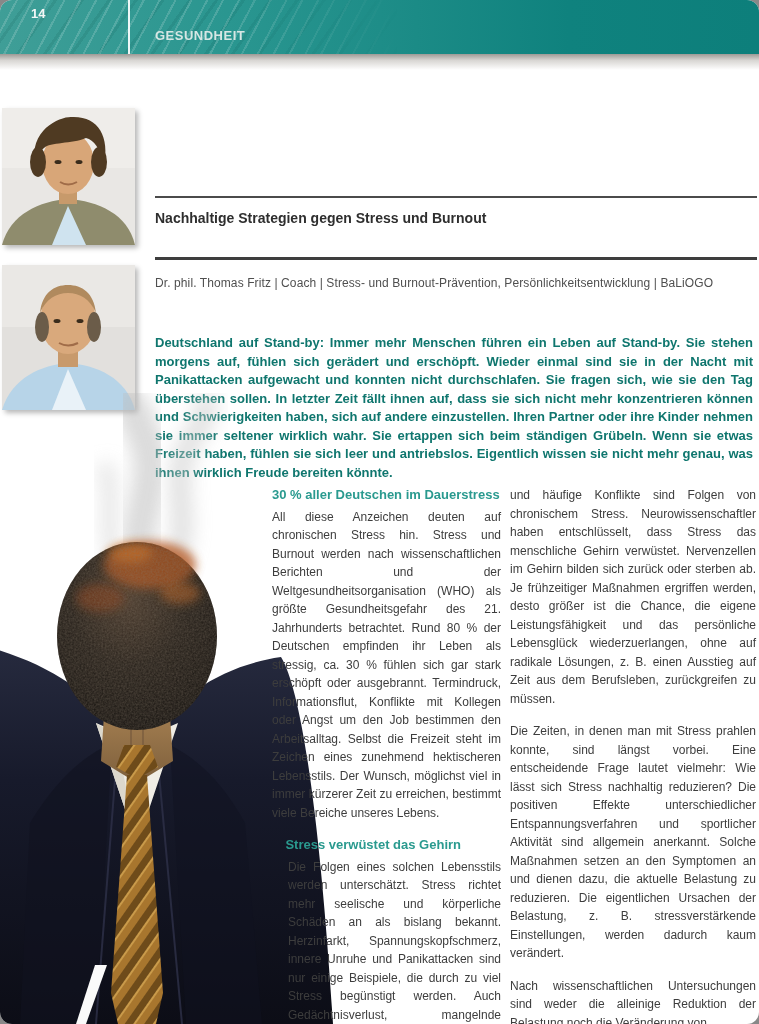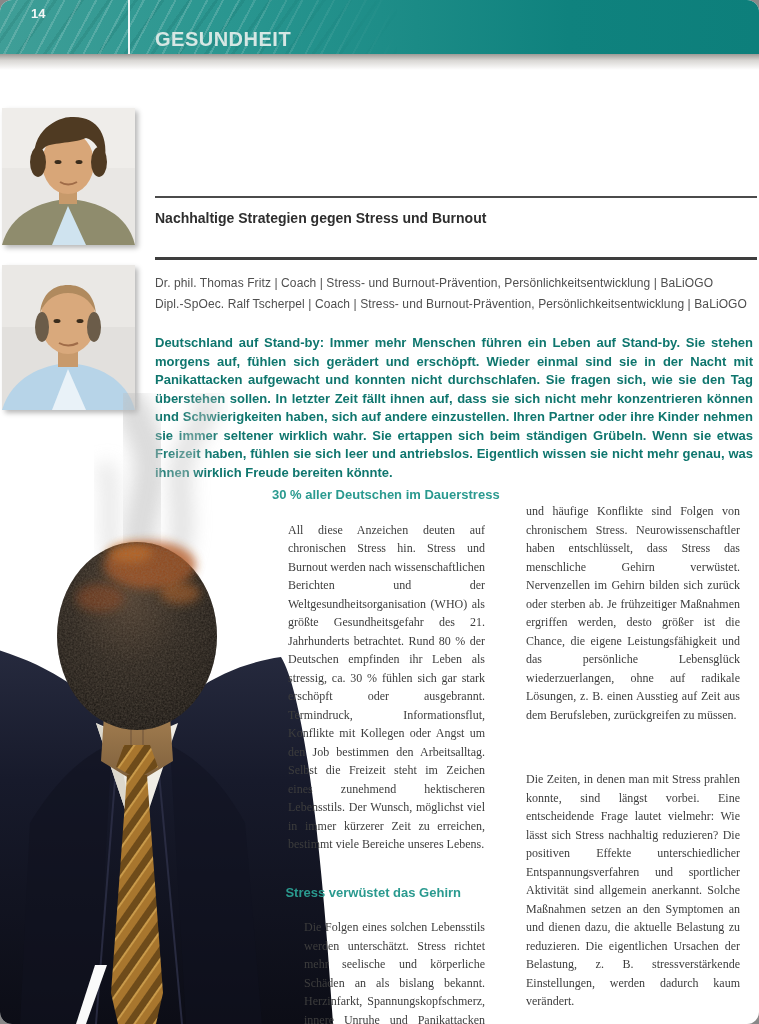--- a/index.html
+++ b/index.html
@@ -12,21 +12,21 @@
   .band{position:absolute;left:0;top:0;width:759px;height:54px;
     background:linear-gradient(90deg,#3f9e97 0%,#2a9690 30%,#0f827e 75%,#0d7f7b 100%);}
   .band-pattern{position:absolute;left:0;top:0;width:400px;height:54px;
     background:
       repeating-linear-gradient(118deg,rgba(255,255,255,0.16) 0 2px,rgba(255,255,255,0) 2px 14px),
       repeating-linear-gradient(125deg,rgba(0,60,55,0.10) 0 3px,rgba(0,0,0,0) 3px 22px);
     -webkit-mask-image:linear-gradient(90deg,#000 55%,transparent 100%);
             mask-image:linear-gradient(90deg,#000 55%,transparent 100%);}
   .page-num{position:absolute;left:31px;top:6px;font-size:13px;font-weight:bold;color:#f2f7f6;}
   .band-divider{position:absolute;left:128px;top:0;width:2px;height:54px;background:rgba(255,255,255,0.92);}
-  .section-title{position:absolute;left:155px;top:28px;font-size:20px;font-weight:bold;
+  .section-title{position:absolute;left:155px;top:28px;font-size:13px;font-weight:bold;
     letter-spacing:0.5px;color:#d6e7e4;}
   .band-shadow{position:absolute;left:0;top:54px;width:759px;height:16px;
     background:linear-gradient(180deg,#9d9a96 0%,#d8d6d3 40%,#ffffff 100%);}
 
   
   .photo{position:absolute;left:2px;box-shadow:3px 3px 5px rgba(0,0,0,0.28);background:#e9e7e4;}
   .photo-1{top:108px;width:133px;height:137px;}
   .photo-2{top:265px;width:133px;height:145px;}
   .photo svg{display:block;}
 
@@ -45,21 +45,21 @@
     font-size:13px;font-weight:bold;line-height:18.5px;color:#0f766e;
     text-align:justify;hyphens:auto;}
 
   
   .figure{position:absolute;left:0;top:393px;width:335px;height:631px;z-index:1;}
 
   
   .col{position:absolute;top:486px;font-size:12px;line-height:18.5px;color:#3d3d3d;z-index:2;}
   .col-1{left:272px;width:229px;}
   .col-2{left:510px;width:246px;}
-  .col p{margin:16px;text-align:justify;hyphens:auto;font-family:Liberation Serif, serif;}
+  .col p{margin:0;text-align:justify;hyphens:auto;}
   .col h3{margin:0 0 3px 0;font-size:13px;font-weight:bold;color:#2a9a8f;}
   .col .gap{height:14px;}
   .h-indent{text-align:right;padding-right:40px;}
   .wrap-right{text-align:right;padding-left:16px;hyphens:auto;}
 </style>
 </head>
 <body>
 
 <div class="page">
 
@@ -102,21 +102,20 @@
       <ellipse cx="55" cy="56" rx="3.5" ry="2" fill="#3a2c1c"></ellipse>
       <ellipse cx="78" cy="56" rx="3.5" ry="2" fill="#3a2c1c"></ellipse>
       <path d="M57 78 Q66 83 76 78" stroke="#a06c48" stroke-width="2" fill="none"></path>
     </svg>
   </div>
 
   <div class="rule-1"></div>
   <div class="subtitle">Nachhaltige Strategien gegen Stress und Burnout</div>
   <div class="rule-2"></div>
   <div class="credit credit-1">Dr. phil. Thomas Fritz | Coach | Stress- und Burnout-Prävention, Persönlichkeitsentwicklung | BaLiOGO</div>
-  <div class="credit credit-2">Dipl.-SpOec. Ralf Tscherpel | Coach | Stress- und Burnout-Prävention, Persönlichkeitsentwicklung | BaLiOGO</div>
 
   <div class="intro">Deutschland auf Stand-by: Immer mehr Menschen führen ein Leben auf Stand-by. Sie stehen morgens auf, fühlen sich gerädert und erschöpft. Wieder einmal sind sie in der Nacht mit Panikattacken aufgewacht und konnten nicht durchschlafen. Sie fragen sich, wie sie den Tag überstehen sollen. In letzter Zeit fällt ihnen auf, dass sie sich nicht mehr konzentrieren können und Schwierigkeiten haben, sich auf andere einzustellen. Ihren Partner oder ihre Kinder nehmen sie immer seltener wirklich wahr. Sie ertappen sich beim ständigen Grübeln. Wenn sie etwas Freizeit haben, fühlen sie sich leer und antriebslos. Eigentlich wissen sie nicht mehr genau, was ihnen wirklich Freude bereiten könnte.</div>
 
   <div class="figure">
     <svg width="335" height="631" viewBox="0 0 335 631">
       <defs>
         <filter id="blurBig" x="-60%" y="-60%" width="220%" height="220%">
             <feGaussianBlur stdDeviation="9"></feGaussianBlur>
           </filter>
         <filter id="blurMed" x="-60%" y="-60%" width="220%" height="220%">

